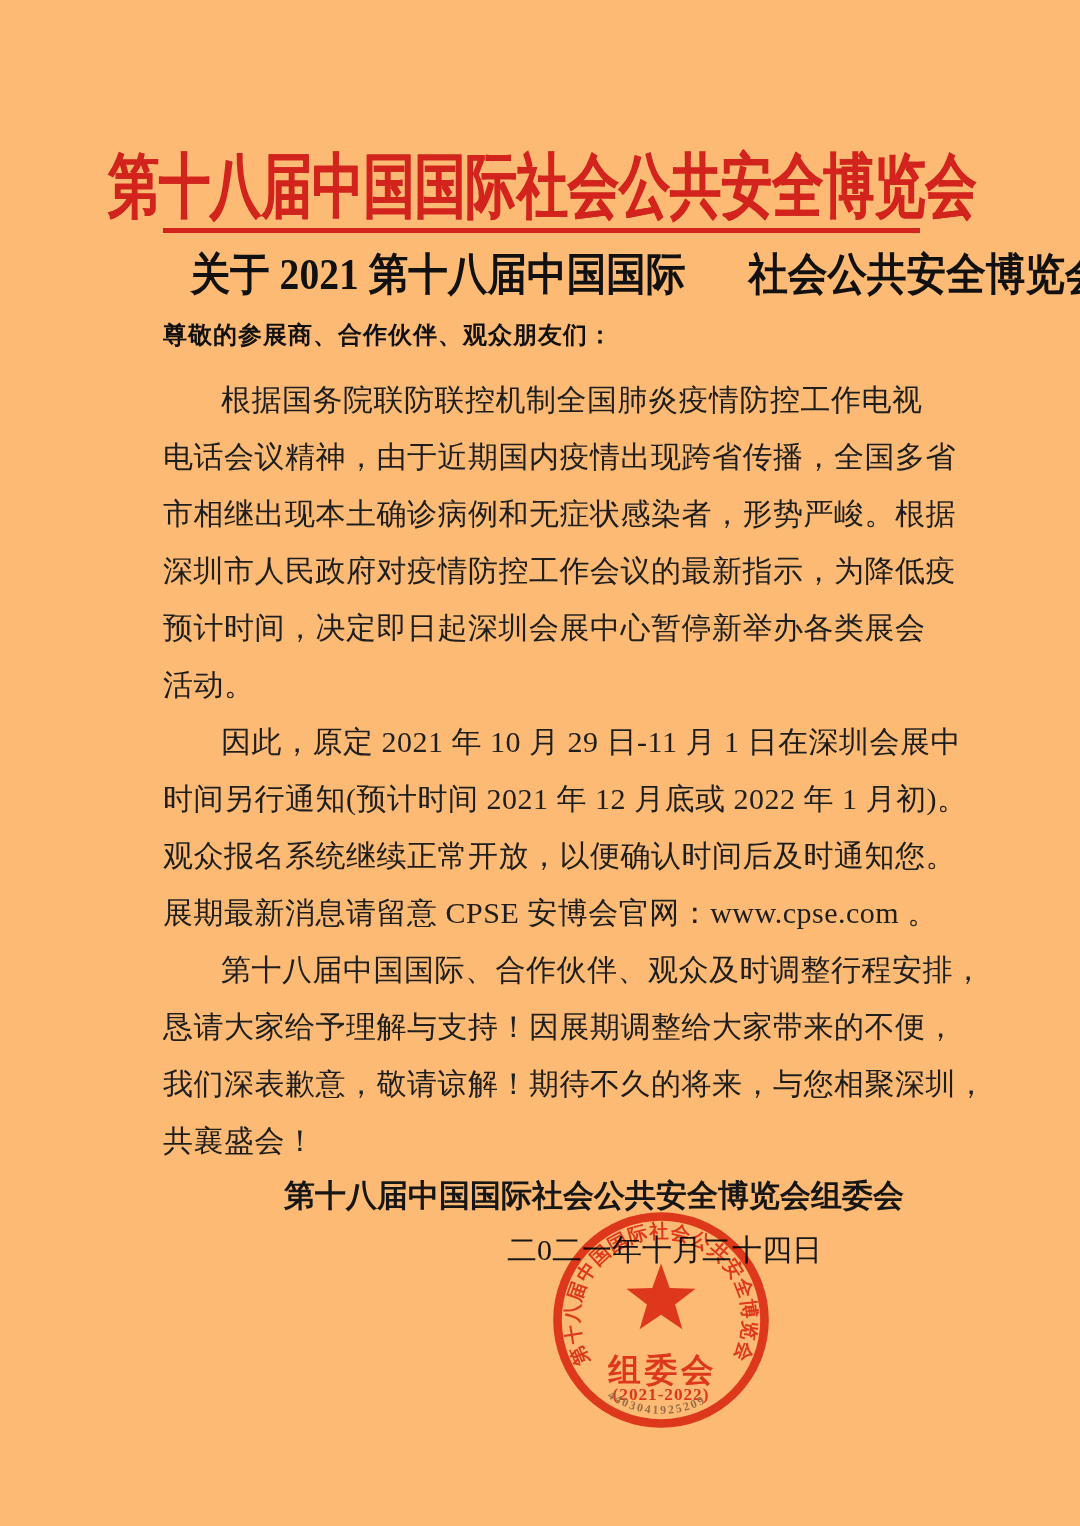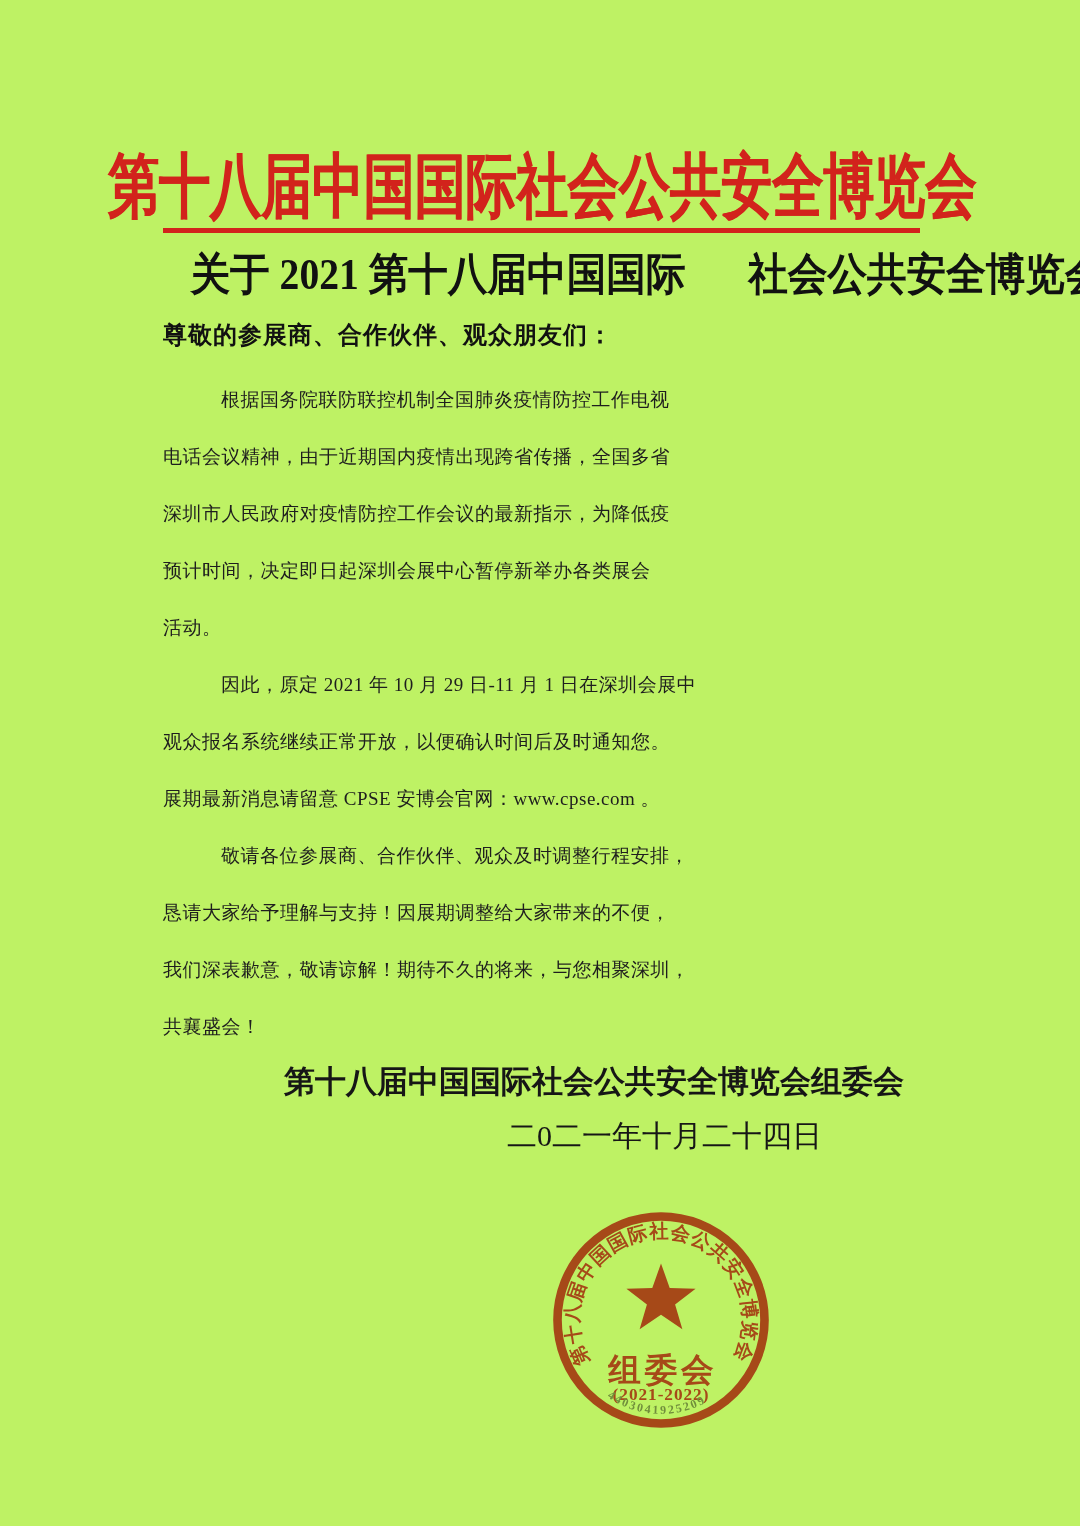--- a/index.html
+++ b/index.html
@@ -1,19 +1,19 @@
 <!DOCTYPE html>
 <html><head>
 <meta charset="utf-8">
 <style>
   html,body { margin:0; padding:0; background:#ffffff; }
   .page {
     position:relative;
     width:1080px; height:1526px;
-    background:#bef264;
+    background:#fdba74;
     overflow:hidden;
     font-family:"Liberation Serif","DejaVu Serif",serif;
     color:#1c1c1c;
   }
   .content {
     position:absolute; left:163px; top:0; width:757px;
   }
   
   .banner-wrap { margin-top:150px; display:flex; justify-content:center; }
   .banner-text {
@@ -29,21 +29,21 @@
     font-size:44px; line-height:56px; font-weight:bold;
     white-space:nowrap; transform:scaleX(0.9); transform-origin:center;
     color:#111;
   }
   .salutation {
     margin-top:12px; font-size:24px; line-height:40px; font-weight:bold; color:#111;
     letter-spacing:1px;
   }
   .body-text { margin-top:16px; }
   .body-line {
-    font-size:19px; line-height:57px; color:#1e1e1e;
+    font-size:30px; line-height:57px; color:#1e1e1e;
     white-space:nowrap; letter-spacing:0.5px;
   }
   .indent { text-indent:58px; }
   .signature-org {
     font-size:31px; line-height:54px; font-weight:600;
     text-align:right; padding-right:16px; white-space:nowrap; color:#161616;
   }
   .signature-date {
     font-size:30px; line-height:54px; font-weight:500;
     text-align:right; padding-right:98px; white-space:nowrap; color:#161616;
@@ -74,31 +74,33 @@
       <div class="doc-title-line">关于 2021 第十八届中国国际</div>
       <div class="doc-title-line">社会公共安全博览会延期举办的通知</div>
     </div>
 
     <div class="salutation">尊敬的参展商、合作伙伴、观众朋友们：</div>
 
     <div class="body-text">
       <div>
         <div class="body-line indent">根据国务院联防联控机制全国肺炎疫情防控工作电视</div>
         <div class="body-line">电话会议精神，由于近期国内疫情出现跨省传播，全国多省</div>
+        <div class="body-line">市相继出现本土确诊病例和无症状感染者，形势严峻。根据</div>
         <div class="body-line">深圳市人民政府对疫情防控工作会议的最新指示，为降低疫</div>
         <div class="body-line">预计时间，决定即日起深圳会展中心暂停新举办各类展会</div>
         <div class="body-line">活动。</div>
       </div>
       <div>
         <div class="body-line indent">因此，原定 2021 年 10 月 29 日-11 月 1 日在深圳会展中</div>
+        <div class="body-line">时间另行通知(预计时间 2021 年 12 月底或 2022 年 1 月初)。</div>
         <div class="body-line">观众报名系统继续正常开放，以便确认时间后及时通知您。</div>
         <div class="body-line">展期最新消息请留意 CPSE 安博会官网：www.cpse.com 。</div>
       </div>
       <div>
-        <div class="body-line indent">敬请各位参展商、合作伙伴、观众及时调整行程安排，</div>
+        <div class="body-line indent">第十八届中国国际、合作伙伴、观众及时调整行程安排，</div>
         <div class="body-line">恳请大家给予理解与支持！因展期调整给大家带来的不便，</div>
         <div class="body-line">我们深表歉意，敬请谅解！期待不久的将来，与您相聚深圳，</div>
         <div class="body-line">共襄盛会！</div>
       </div>
     </div>
 
     <div class="signature-org">第十八届中国国际社会公共安全博览会组委会</div>
     <div class="signature-date">二0二一年十月二十四日</div>
   </div>
 

